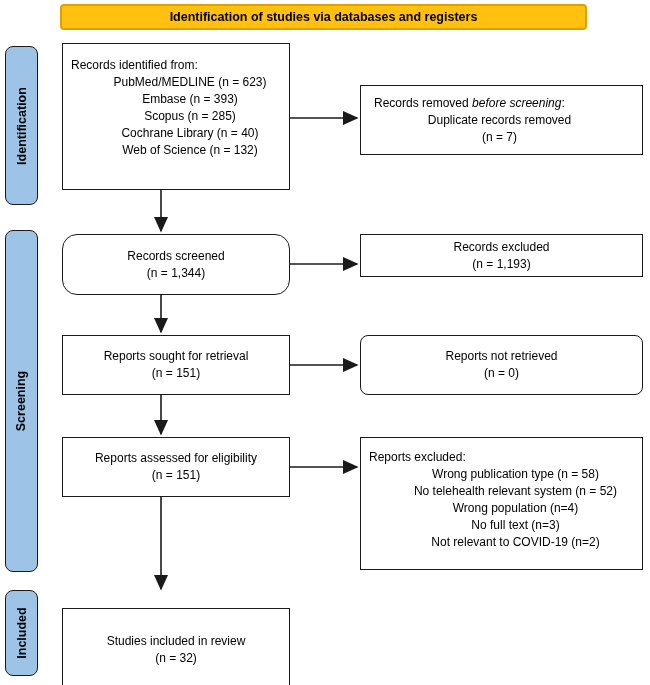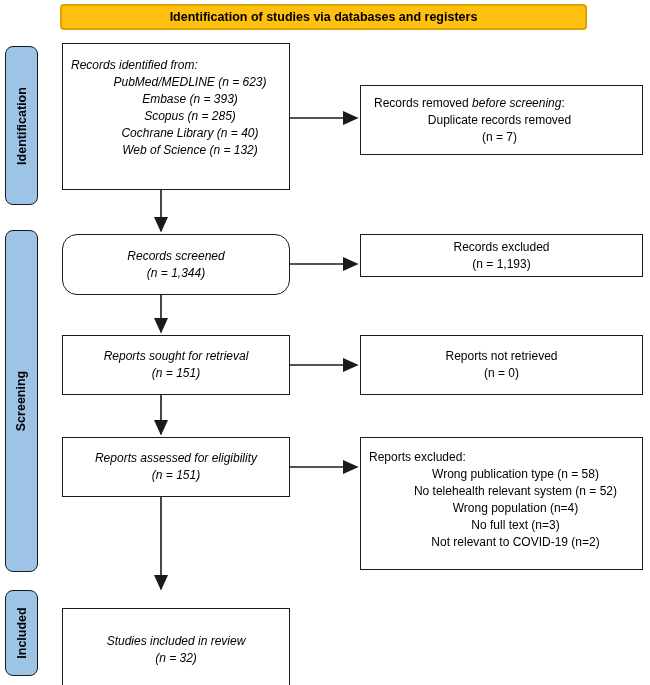--- a/index.html
+++ b/index.html
@@ -22,28 +22,28 @@
   .stage .vtext{
     transform:rotate(-90deg);white-space:nowrap;font-weight:bold;font-size:12.5px;
   }
   #stage-identification{top:46px;height:159px;}
   #stage-screening{top:230px;height:342px;}
   #stage-included{top:590px;height:86px;}
   .box{
     position:absolute;background:#fff;border:1.5px solid var(--line);
     box-sizing:border-box;font-size:12px;line-height:17px;
   }
-  .col1{left:62px;width:228px;font-style:italic;}
+  .col1{left:62px;width:228px;}
   .col2{left:360px;width:283px;}
   #b1{top:43px;height:147px;padding:13px 4px 0 8px;}
   #b2{top:85px;height:70px;padding:9px 4px 0 0;}
   #b3{top:234px;height:61px;border-radius:15px;}
   #b4{top:234px;height:43px;}
   #b5{top:335px;height:60px;}
-  #b6{top:335px;height:60px;}
+  #b6{top:335px;height:60px;border-radius:8px;}
   #b7{top:437px;height:60px;}
   #b8{top:437px;height:133px;padding:11px 4px 0 8px;}
   #b9{top:608px;height:84px;}
   .center{display:flex;flex-direction:column;align-items:center;justify-content:center;text-align:center;}
   .indent{padding-left:24px;text-align:center;}
   .lpad{padding-left:13px;}
   .ctr{text-align:center;}
   svg.arrows{position:absolute;left:0;top:0;pointer-events:none;}
   svg.arrows line{stroke:var(--line);stroke-width:1.6;}
   svg.arrows .head{fill:var(--line);}

